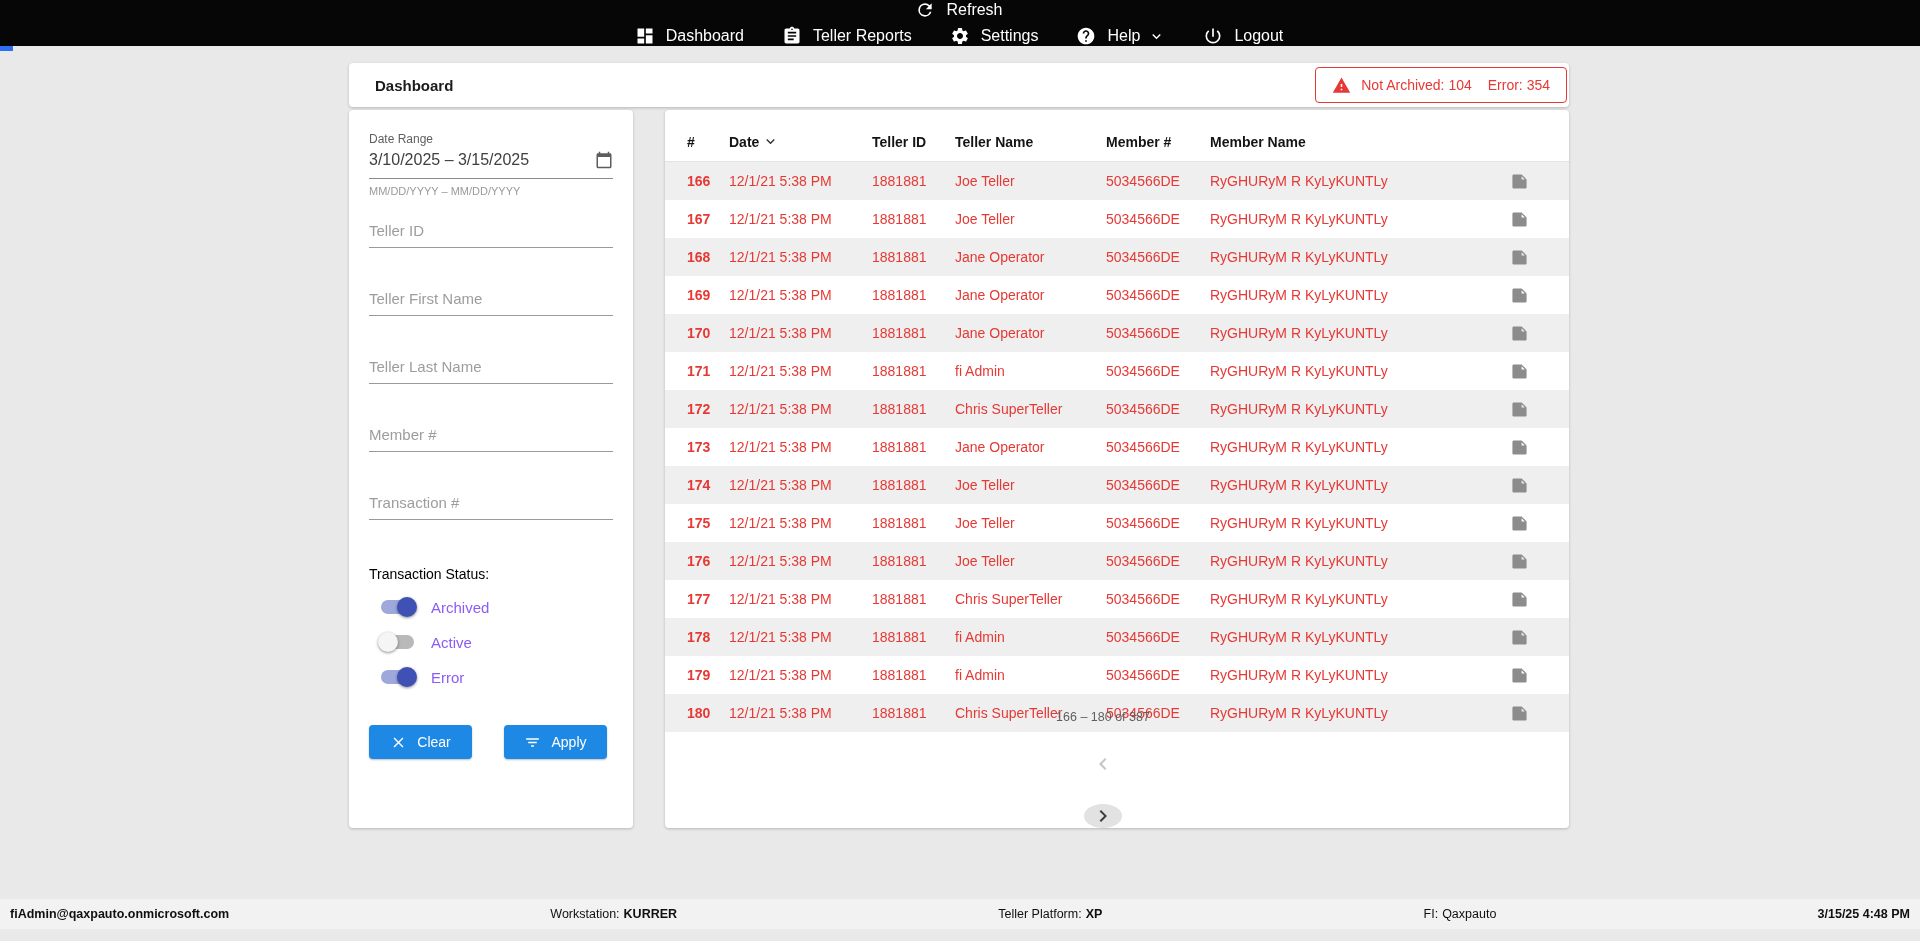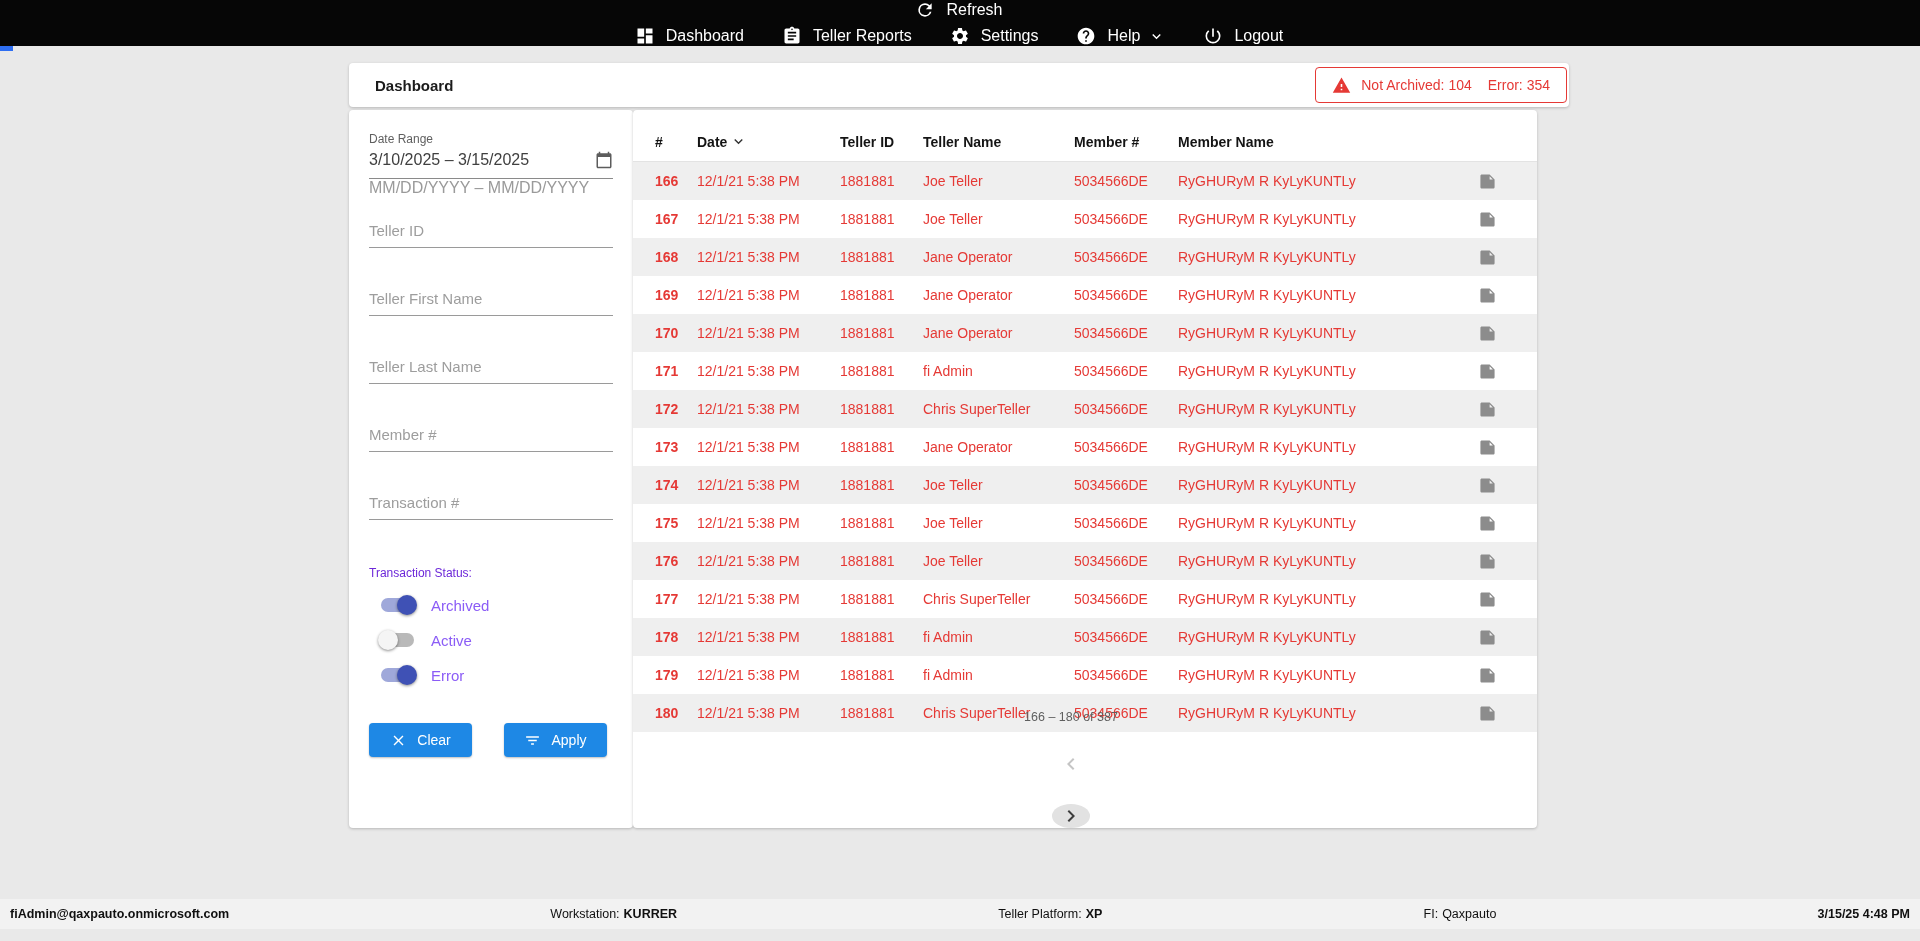--- a/index.html
+++ b/index.html
@@ -51,49 +51,49 @@
   .alert {
     height: 36px; margin-right: 2px;
     border: 1px solid #e53935; border-radius: 4px;
     display: flex; align-items: center; gap: 10px;
     padding: 6px 16px; background: #fff;
     color: #e53935; font-size: 14px;
   }
   .alert svg { width: 19px; height: 19px; fill: #e53935; }
   .alert .alert-part + .alert-part { margin-left: 6px; }
 
-  .body-row { display: flex; margin-top: 3px; }
+  .body-row { display: flex; gap: 32px; margin-top: 3px; }
 
   
   .filter-card {
     width: 284px; height: 718px;
     background: #fff; border-radius: 4px;
     box-shadow: 0 1px 3px rgba(0,0,0,.22);
     padding: 22px 20px;
   }
   .field-label { font-size: 12px; color: #5f5f5f; }
   .date-field {
     display: flex; justify-content: space-between; align-items: center;
     border-bottom: 1px solid #8a8a8a;
     padding: 5px 0 9px; font-size: 16px; color: #404040;
     cursor: text;
   }
   .date-field svg { width: 18px; height: 18px; fill: #5d5d5d; cursor: pointer; }
-  .field-helper { font-size: 16px; color: #9a9a9a; }
+  .field-helper { font-size: 11px; color: #9a9a9a; margin-top: 6px; }
   .filter-input {
     display: block; width: 100%;
     border: 0; border-bottom: 1px solid #9a9a9a;
     background: transparent; outline: none;
     padding: 8px 0; font-size: 15px; color: #1c1c1c;
     margin-top: 34px;
   }
   .filter-input.first { margin-top: 17px; }
   .filter-input::placeholder { color: #9d9d9d; }
 
-  .status-label { margin-top: 46px; font-size: 12px; color: #6d28d9; }
+  .status-label { margin-top: 46px; font-size: 14px; color: #000000; }
   .toggle {
     display: flex; align-items: center; gap: 17px;
     margin: 15px 0 0 12px; height: 20px; cursor: pointer;
   }
   .switch { width: 33px; height: 14px; border-radius: 7px; position: relative; background: #b9b9b9; flex: none; }
   .thumb {
     width: 20px; height: 20px; border-radius: 50%;
     position: absolute; top: -3px; left: -3px;
     background: #f5f5f5; box-shadow: 0 1px 3px rgba(0,0,0,.45);
   }

